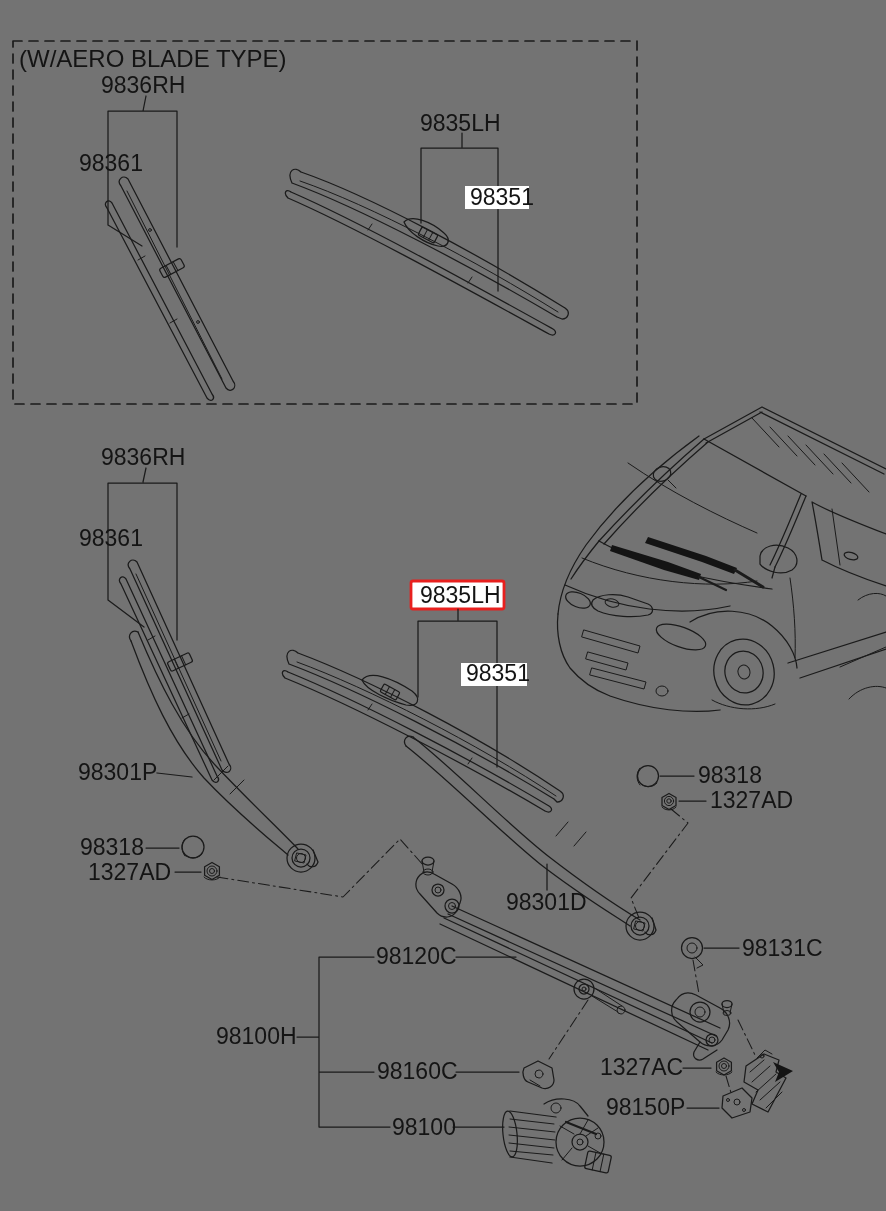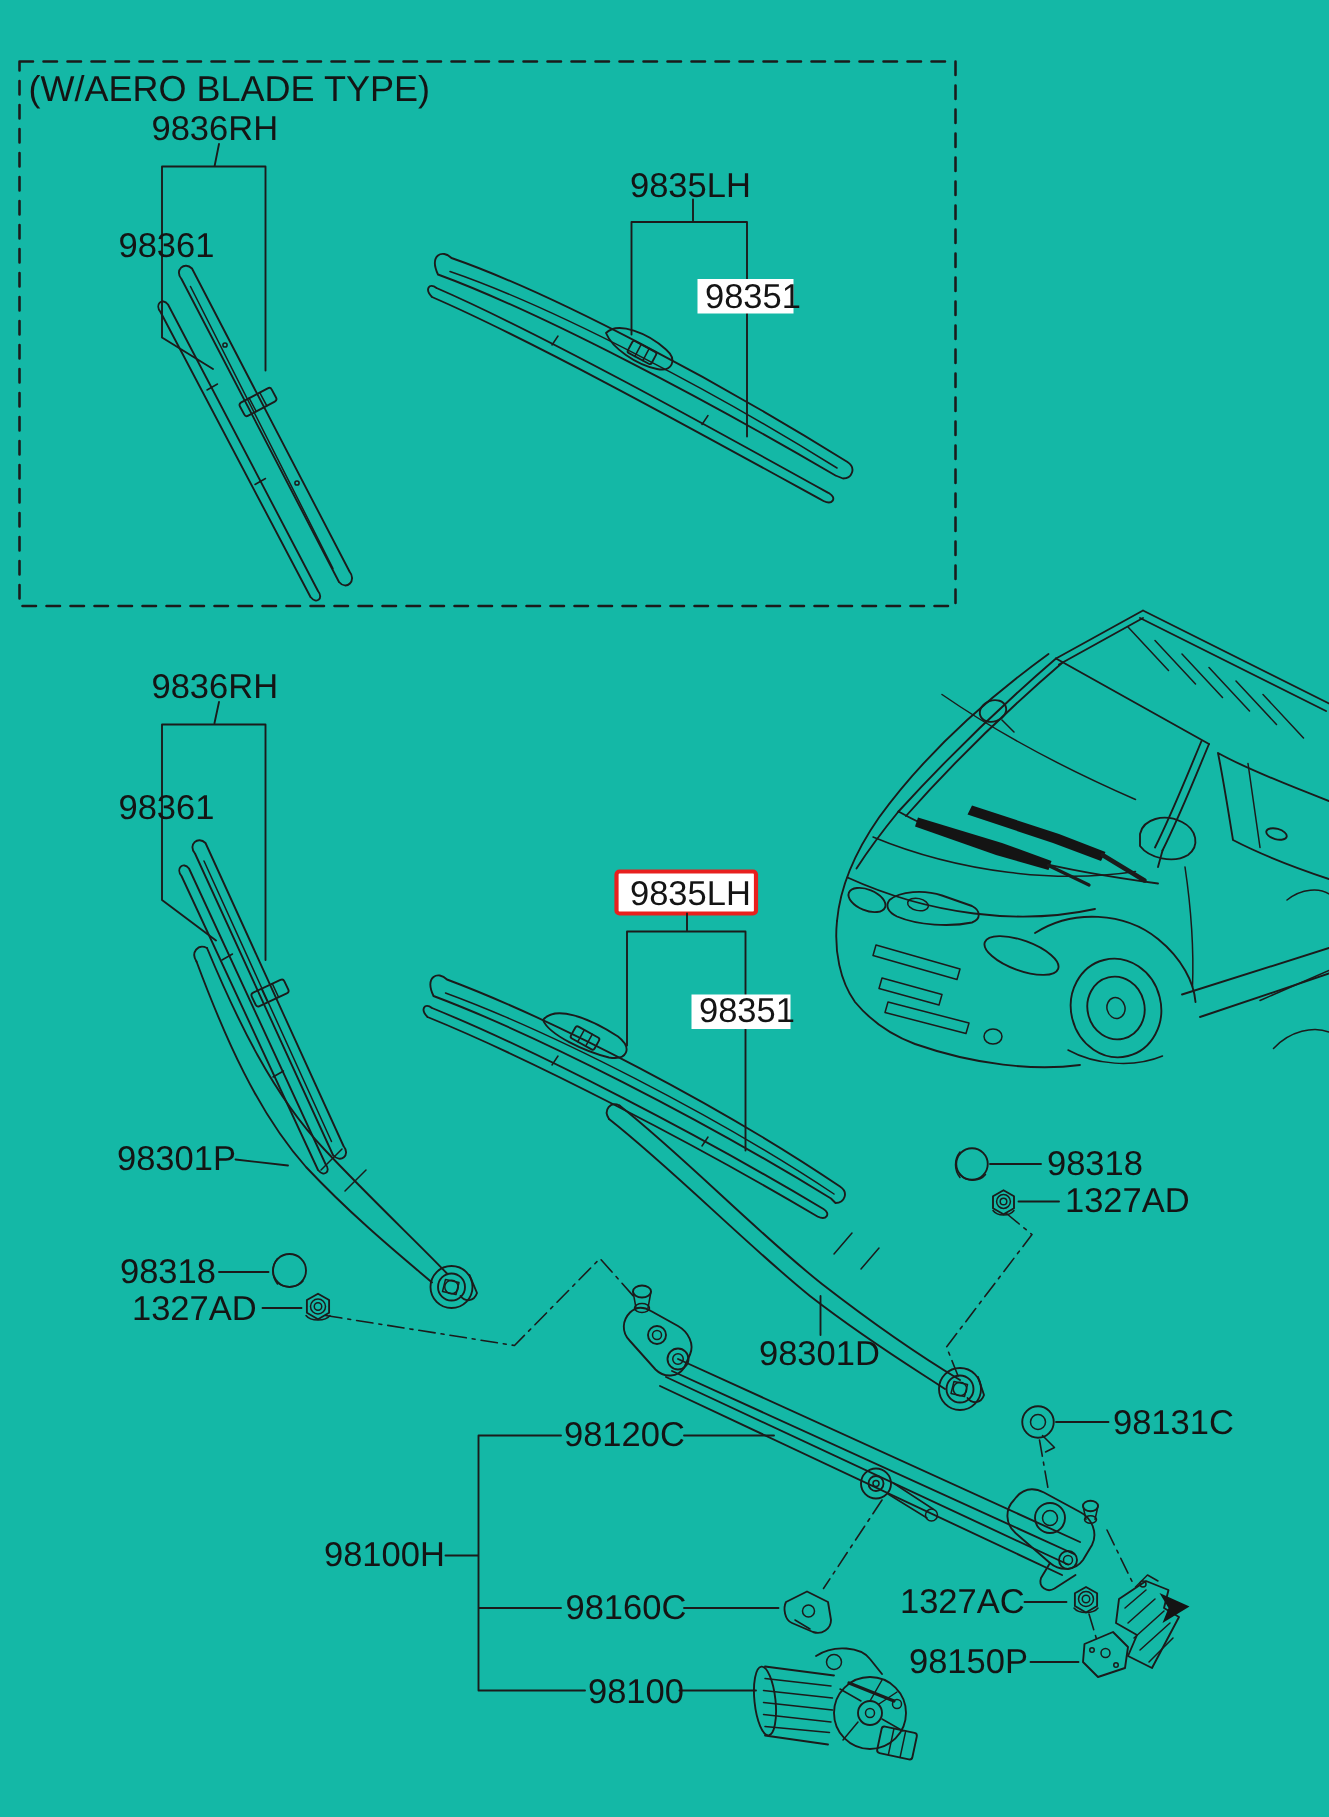--- a/index.html
+++ b/index.html
@@ -1,16 +1,16 @@
 <!DOCTYPE html>
 <html><head>
 <meta charset="utf-8">
 <style>
   html,body{margin:0;padding:0;background:#ffffff;}
-  .stage{position:relative;width:886px;height:1211px;background:#14b8a6;overflow:hidden;}
+  .stage{position:relative;width:886px;height:1211px;background:#737373;overflow:hidden;}
   svg{display:block;}
   svg path,svg line,svg polyline,svg circle,svg ellipse,svg rect{
     stroke:#1b1b1b;fill:none;stroke-width:1.25;stroke-linecap:round;stroke-linejoin:round;}
   svg text{stroke:none;fill:#141414;font-family:"Liberation Sans",sans-serif;font-size:23px;}
   text.title{font-size:24px;}
   .thin{stroke-width:1;}
   .blk{fill:#141414;stroke:none;}
   .wbg{fill:#ffffff;stroke:none;}
   .hlbox{stroke:#e8201e;stroke-width:2.8;fill:#ffffff;}
   .dash{stroke-dasharray:9 7;stroke-width:1.7;}

